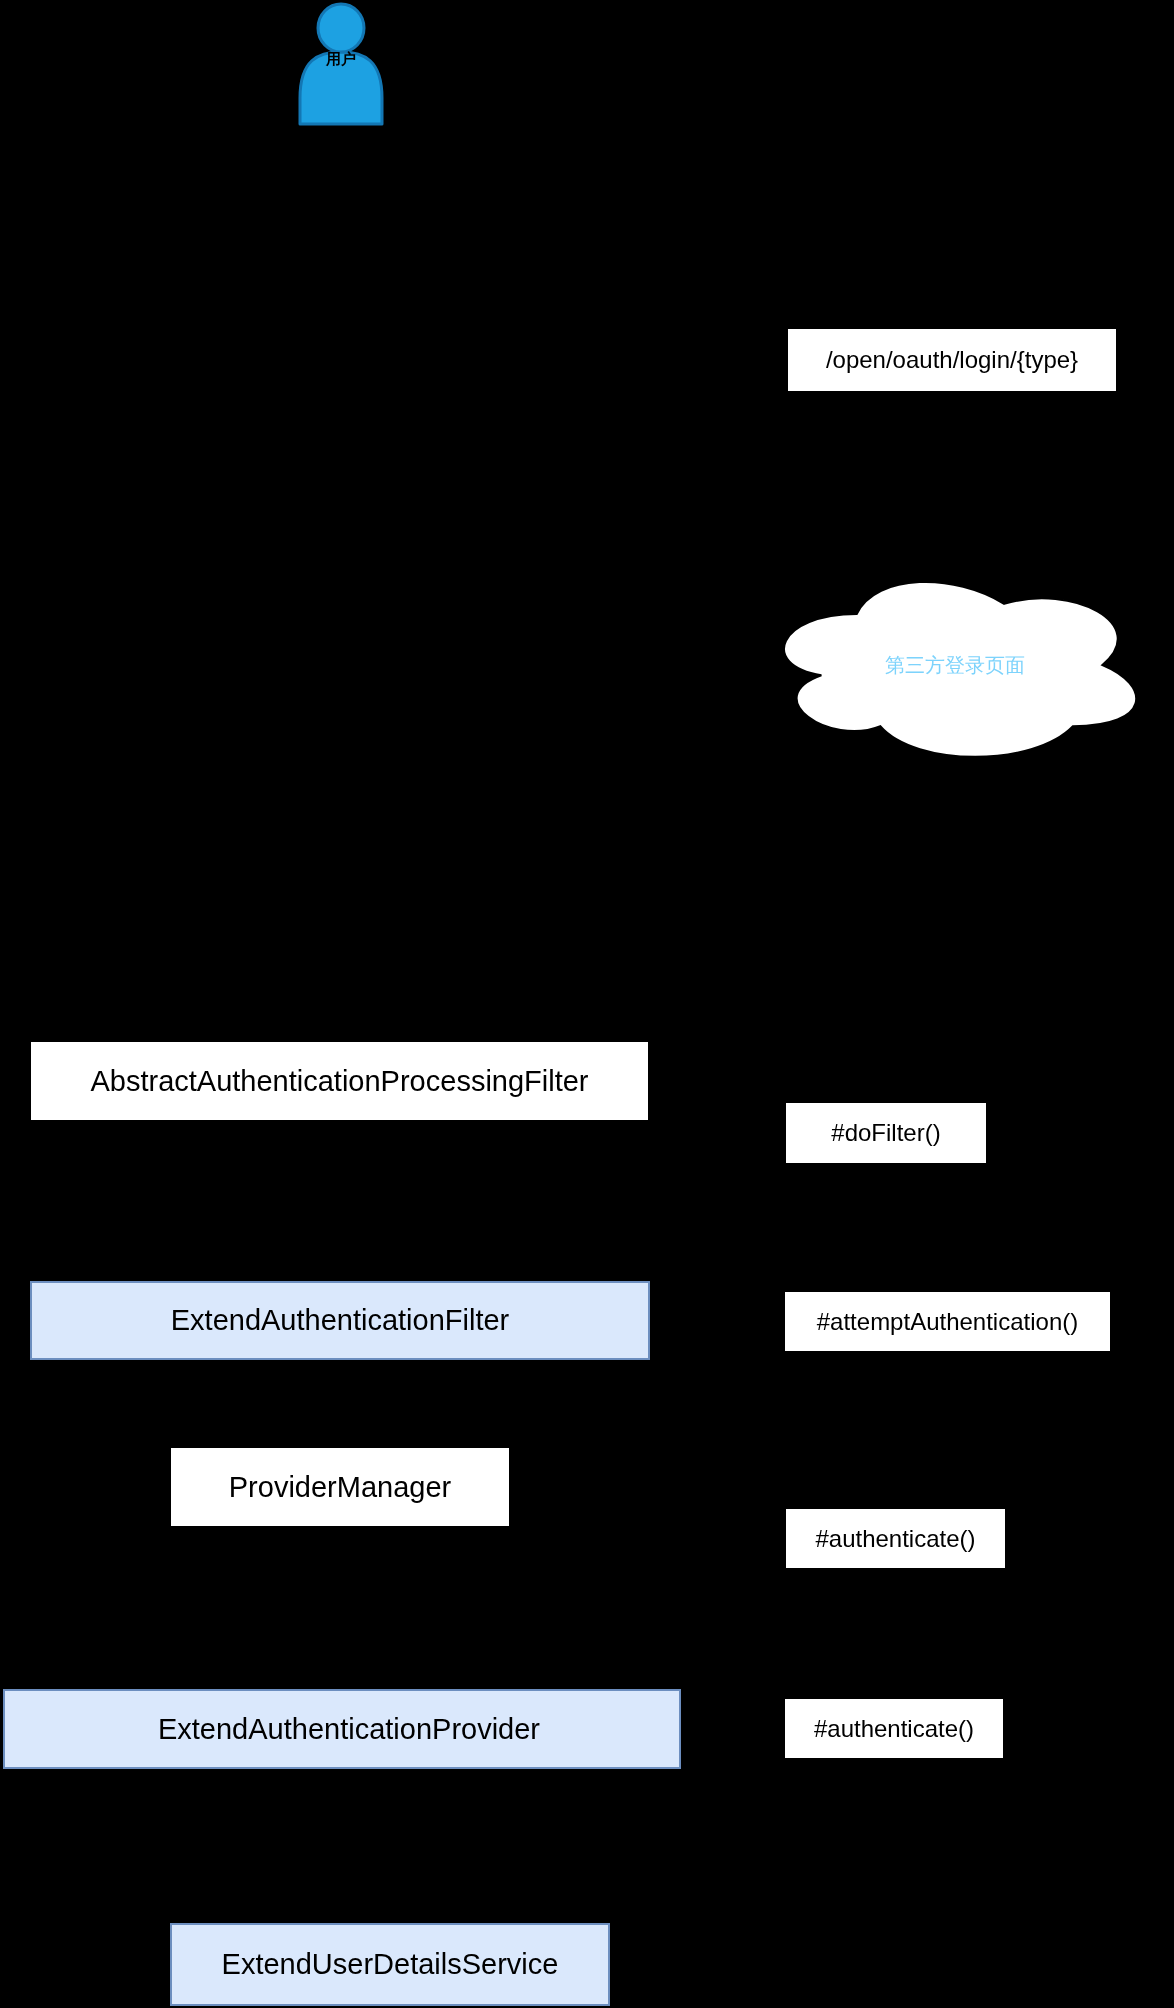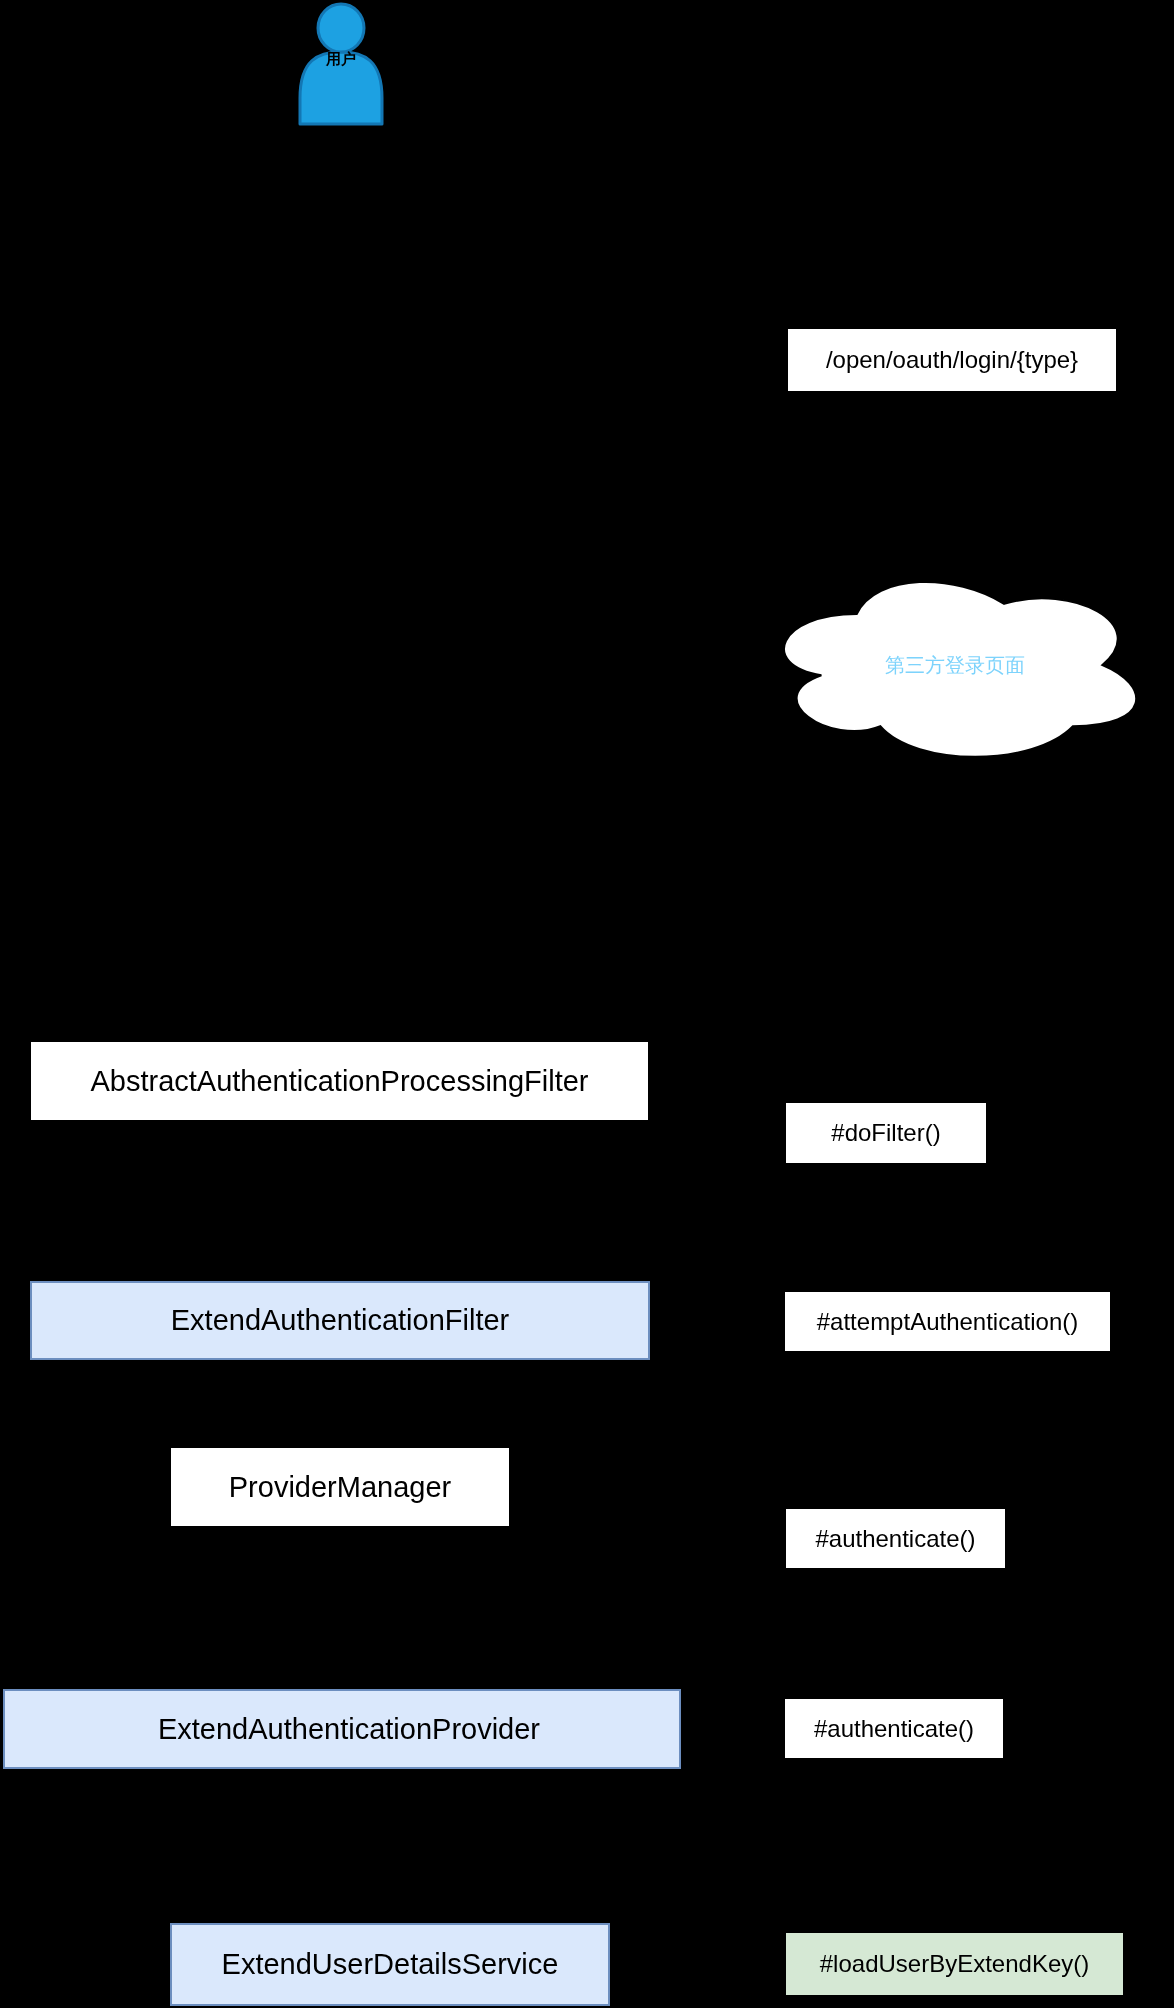--- a/index.html
+++ b/index.html
@@ -110,15 +110,14 @@
   <div class="node accent" style="left:30px; top:1281px; width:620px; height:79px;">ExtendAuthenticationFilter</div>
   <div class="note" style="left:785px; top:1292px; width:325px; height:59px;">#attemptAuthentication()</div>
 
   <div class="node" style="left:171px; top:1448px; width:338px; height:78px;">ProviderManager</div>
   <div class="note" style="left:786px; top:1509px; width:219px; height:59px;">#authenticate()</div>
 
   <div class="node accent" style="left:3px; top:1689px; width:678px; height:80px;padding-left:14px;">ExtendAuthenticationProvider</div>
   <div class="note" style="left:785px; top:1699px; width:218px; height:59px;">#authenticate()</div>
 
   <div class="node accent" style="left:148px; top:1923px; width:440px; height:83px;margin-left:22px;">ExtendUserDetailsService</div>
-  <div class="note green" style="left:786px; top:1933px; width:337px; height:62px;">#loadUserByExtendKey()</div>
 
 </div>
 
 </body></html>

